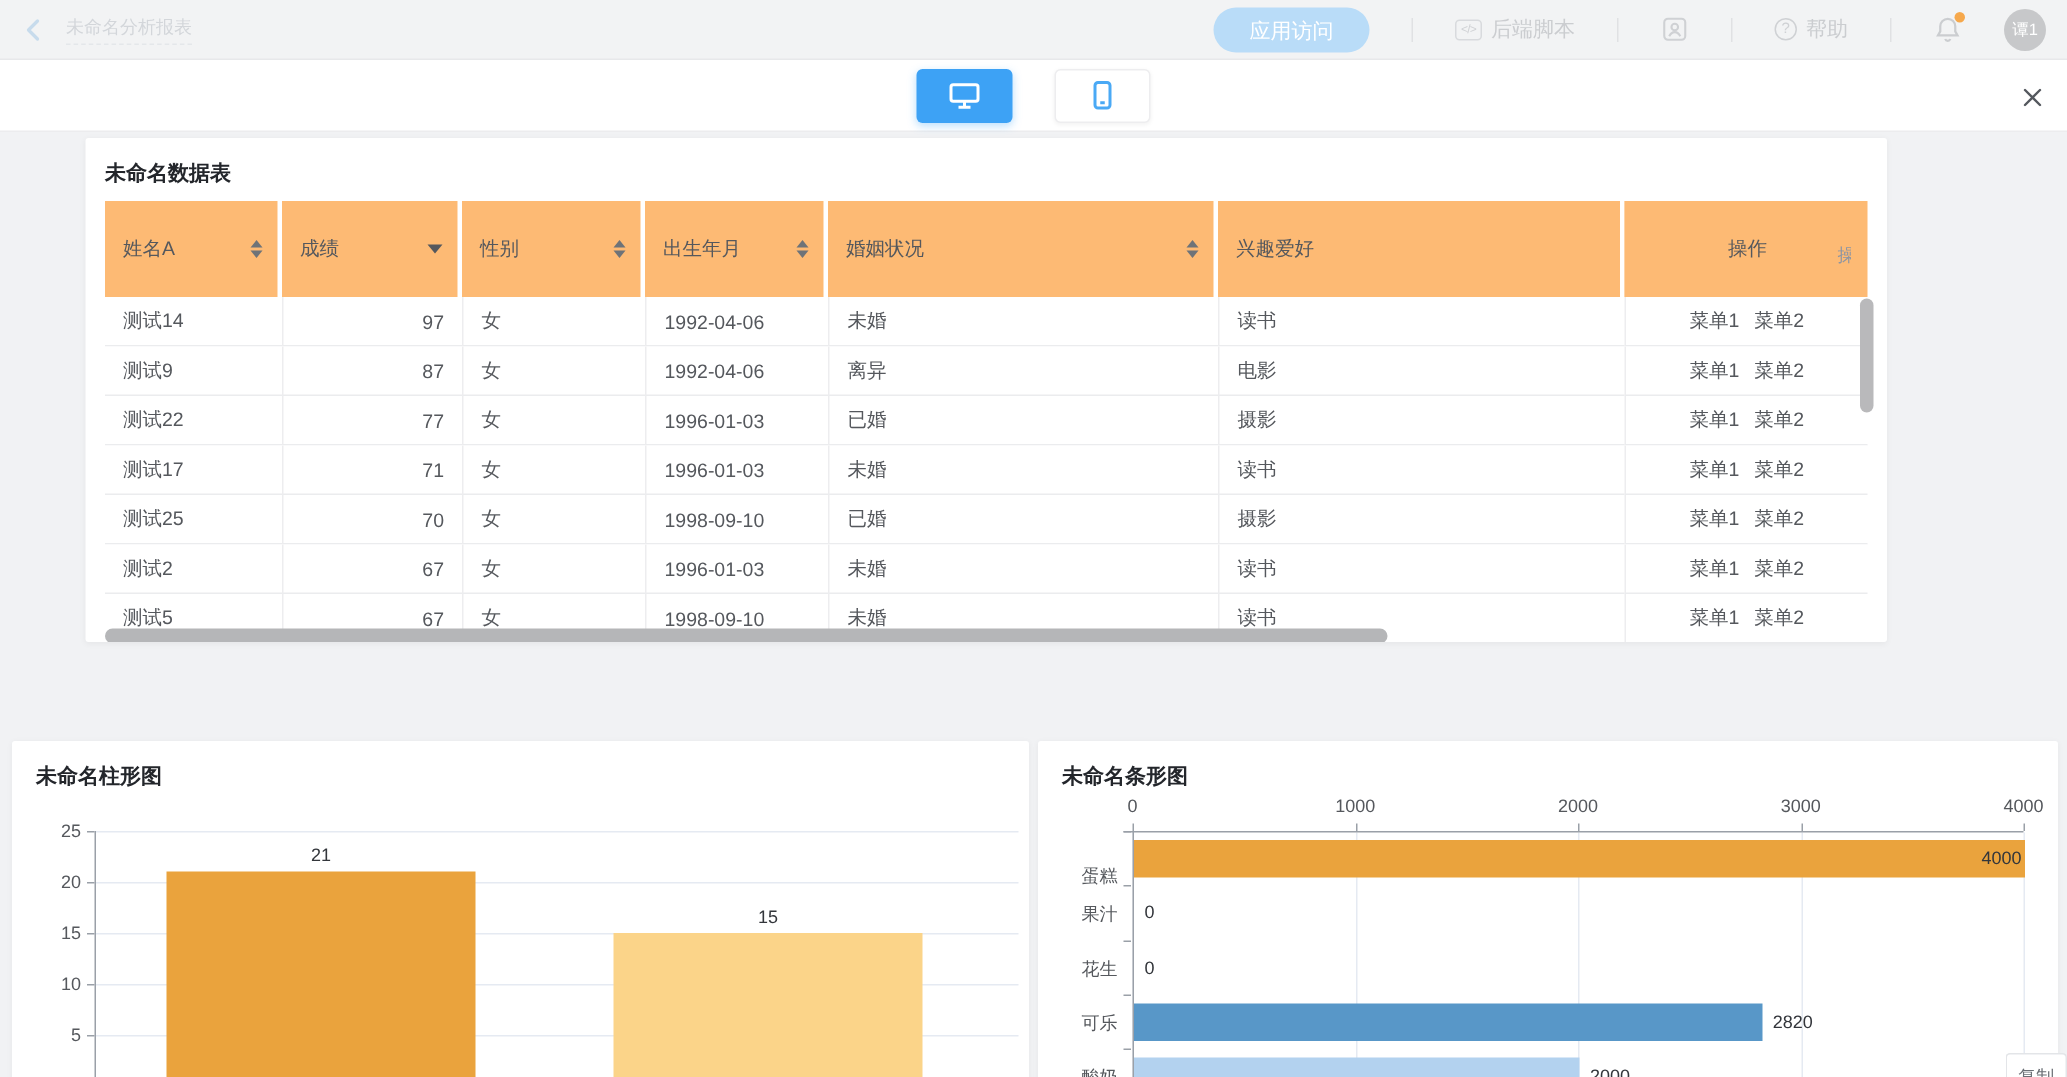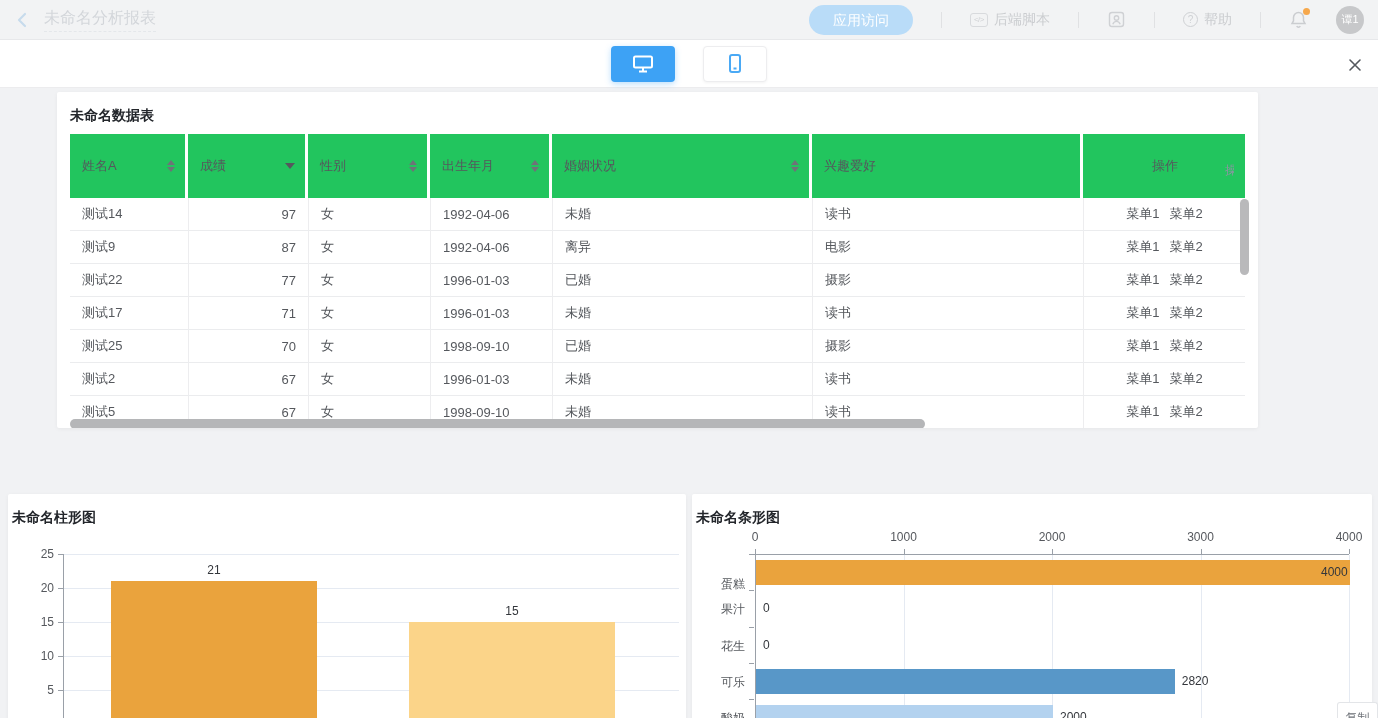--- a/index.html
+++ b/index.html
@@ -3,21 +3,21 @@
 <meta charset="utf-8">
 <style>
   * { box-sizing: border-box; margin: 0; padding: 0; }
   html,body { width:1378px; height:718px; }
   body { font-family:"Liberation Sans","DejaVu Sans",sans-serif; background:#f1f2f4; overflow:hidden; position:relative; }
   .page { position:absolute; inset:0; width:1378px; height:718px; overflow:hidden; }
 
   
   .topbar { height:40px; background:#f2f3f4; border-bottom:1px solid #e7e8ea; display:flex; align-items:center; justify-content:space-between; padding:0 14px; }
   .tb-left { display:flex; align-items:center; gap:14px; opacity:.75; }
-  .tb-title { font-size:16px; color:#c9cdd2; padding-bottom:2px; border-bottom:1px dashed #e0e3e7; }
+  .tb-title { font-size:12px; color:#c9cdd2; padding-bottom:2px; border-bottom:1px dashed #e0e3e7; }
   .tb-right { display:flex; align-items:center; gap:28px; }
   .pill { background:#b9dcf8; color:#fff; font-size:14px; height:30px; line-height:30px; padding:0 24px; border-radius:16px; }
   .tb-item { display:flex; align-items:center; gap:6px; color:#cbcdd0; font-size:14px; }
   .tb-divider { width:1px; height:16px; background:#e0e1e3; }
   .code-box { font-size:8px; color:#cfd1d4; border:1px solid #d8dadd; border-radius:3px; padding:2px 3px; line-height:1; letter-spacing:-0.5px; }
   .help-circle { width:15px; height:15px; border:1px solid #cfd1d4; border-radius:50%; color:#cfd1d4; font-size:10px; display:flex; align-items:center; justify-content:center; }
   .bell-wrap { position:relative; display:flex; }
   .bell-dot { position:absolute; top:-2px; right:-2px; width:7px; height:7px; background:#f6a84c; border-radius:50%; }
   .avatar { width:28px; height:28px; border-radius:50%; background:#c7c8ca; color:#fff; font-size:11px; display:flex; align-items:center; justify-content:center; }
 
@@ -29,26 +29,26 @@
   .close-btn { position:absolute; right:14px; top:16px; width:18px; height:18px; display:flex; align-items:center; justify-content:center; cursor:pointer; }
 
   
   .body-area { position:relative; height:630px; }
   .card { position:absolute; background:#fff; border-radius:2px; box-shadow:0 1px 4px rgba(0,0,0,.05); }
   .table-card { left:57px; top:4px; width:1201px; height:336px; overflow:hidden; }
   .chart-card { top:406px; height:260px; overflow:hidden; }
   .chart-card.cleft { left:8px; width:678px; }
   .chart-card.cright { left:692px; width:680px; }
   .card-title { font-size:14px; font-weight:bold; color:#23262b; padding:15px 0 9px 13px; }
-  .chart-card .card-title { padding-left:4px; }
+  .chart-card .card-title { padding-left:16px; }
 
   
   .tbl-wrap { margin:0 13px; position:relative; }
   table.grid { border-collapse:separate; border-spacing:0; table-layout:fixed; width:1175px; font-size:13px; }
-  table.grid th { background:#22c55e; height:64px; font-weight:normal; color:#55585d; text-align:left; padding:0 10px 0 12px; border-right:3px solid #fff; }
+  table.grid th { background:#fdba74; height:64px; font-weight:normal; color:#55585d; text-align:left; padding:0 10px 0 12px; border-right:3px solid #fff; }
   table.grid th:last-child { border-right:none; }
   .th-inner { display:flex; align-items:center; justify-content:space-between; }
   .th-inner.center { justify-content:center; }
   table.grid td { height:33px; color:#55585d; padding:0 12px; border-bottom:1px solid #ebecee; border-left:1px solid #ededef; background:#fff; white-space:nowrap; overflow:hidden; }
   table.grid td:first-child { border-left:none; }
   td.num { text-align:right; }
   td.actions { text-align:center; color:#aaadb2; }
   td.actions span { margin:0 5px; cursor:pointer; }
   .sort-carets { display:inline-flex; flex-direction:column; gap:2px; }
   .caret-up { width:0; height:0; border-left:4px solid transparent; border-right:4px solid transparent; border-bottom:5px solid #6e7378; }

